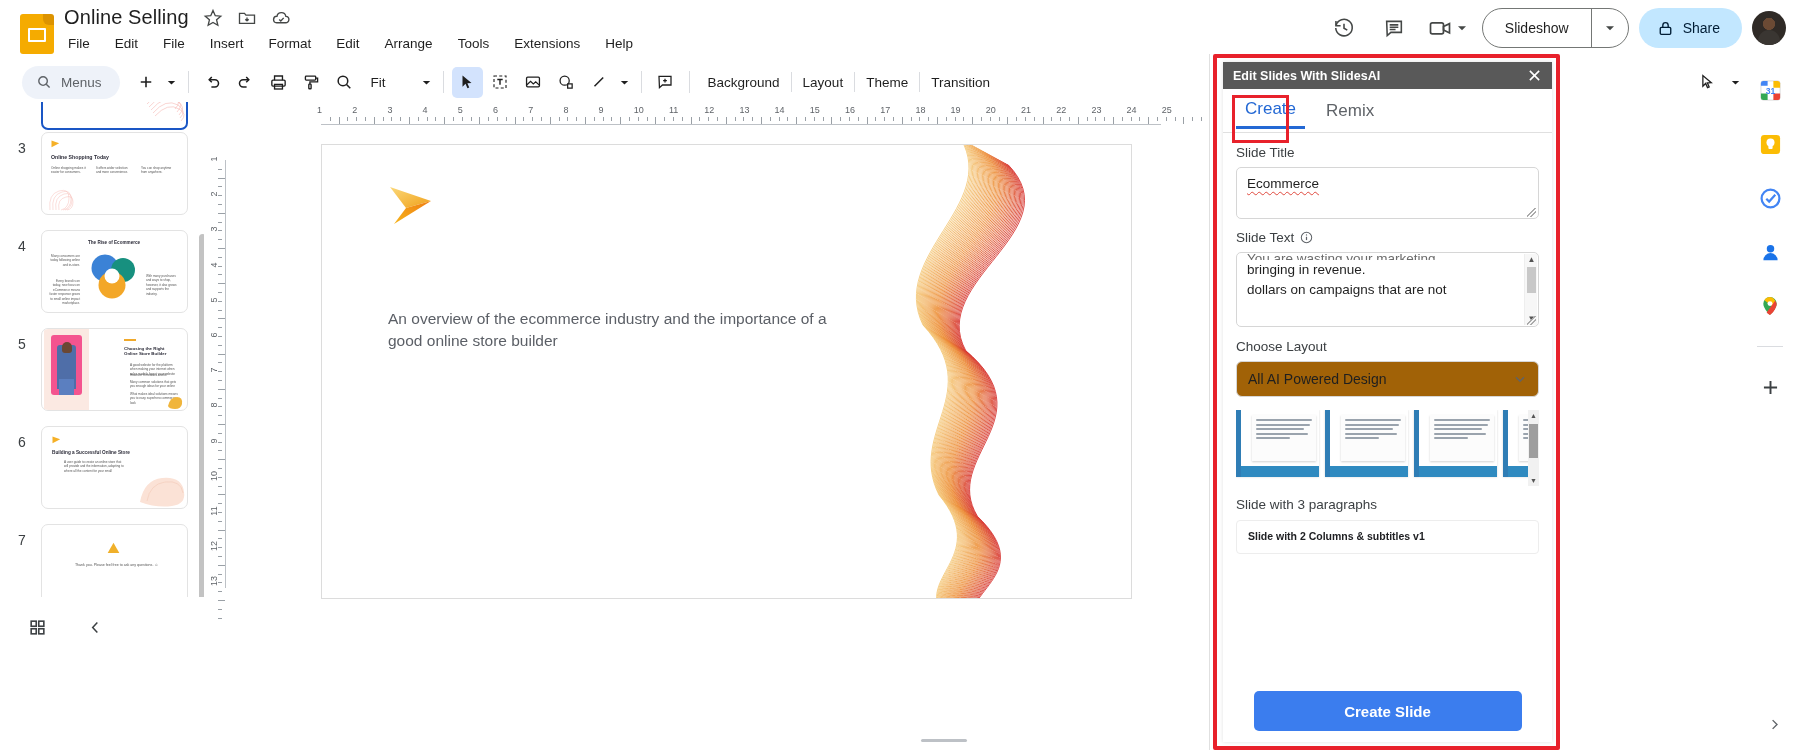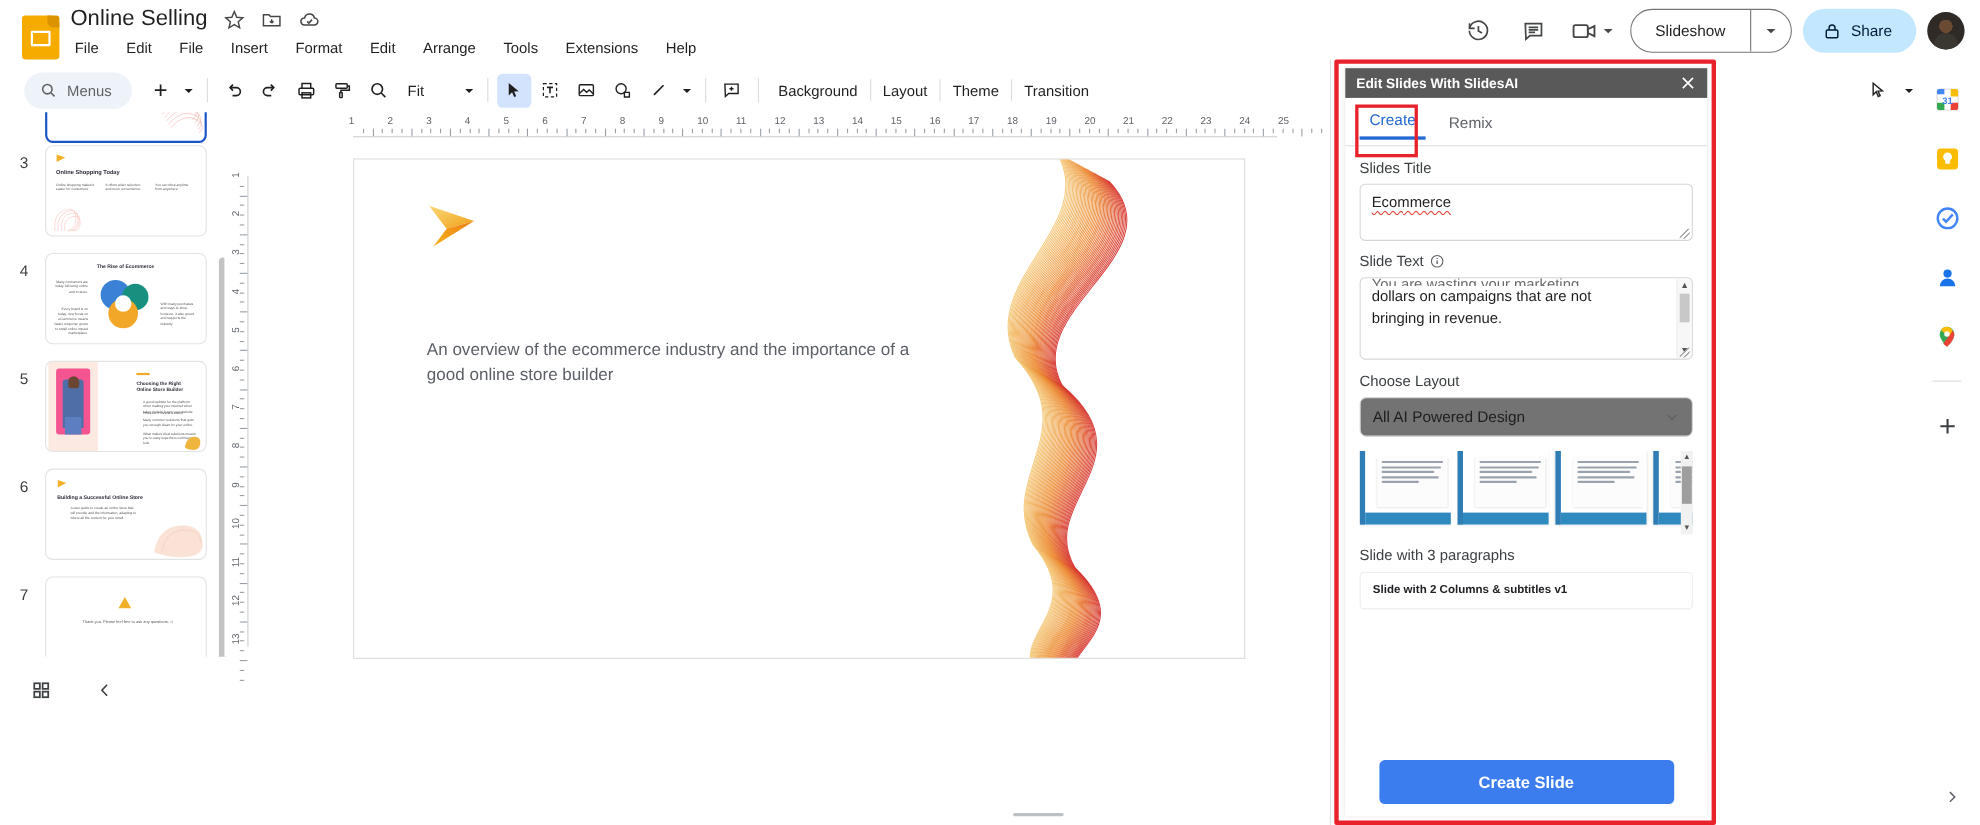--- a/index.html
+++ b/index.html
@@ -107,21 +107,21 @@
   .ai-panel { position:absolute; left:1223px; top:62px; width:329px; height:680px; background:#fff;
      box-shadow:0 0 4px rgba(0,0,0,0.12); }
   .ai-title-bar { position:absolute; left:0; top:0; width:329px; height:27px; background:#595959;
      display:flex; align-items:center; padding:0 10px; }
   .ai-title { font-size:12.5px; color:#fff; font-weight:bold; font-family:"Liberation Sans",sans-serif; }
   .ai-close { position:absolute; right:8px; top:4px; width:19px; height:19px; color:#fff;
      display:flex; align-items:center; justify-content:center; cursor:pointer; font-size:16px; }
 
   .ai-tabs { position:absolute; left:0; top:27px; width:329px; height:44px;
      display:flex; align-items:center; padding-left:13px; gap:12px; border-bottom:1px solid #e0e0e0; }
-  .ai-tab { font-size:14px; color:#5f6368; padding:7px 9px; cursor:pointer; }
+  .ai-tab { font-size:17px; color:#5f6368; padding:7px 9px; cursor:pointer; }
   .ai-tab.active { color:#2368d4; border-bottom:3px solid #2368d4; }
   .tab-highlight { position:absolute; left:1232px; top:95px; width:57px; height:48px;
      border:3px solid #e8212b; }
 
   .ai-body { position:absolute; left:0; top:72px; width:329px; height:546px;
      padding:11px 13px 0 13px; overflow:hidden; }
   .fld-label { font-size:13.5px; color:#3c4043; margin-bottom:7px; display:flex; align-items:center; gap:6px; }
   .txt-box { width:100%; border:1px solid #d6d6d6; border-radius:5px; background:#fff;
      padding:8px 10px; font-size:13.5px; color:#1f1f1f; position:relative; }
   .title-box { height:52px; }
@@ -132,21 +132,21 @@
   .text-box { height:75px; overflow:hidden; line-height:1.45; padding-top:2px; }
   .text-box .ln { white-space:nowrap; }
   .ln.clipped { margin-top:-6px; color:#6b6b6b; overflow:hidden; height:11px; }
   .tb-scroll { position:absolute; right:1px; top:1px; width:13px; bottom:1px; background:#f7f7f7;
      border-left:1px solid #eee; }
   .tb-scroll .arr { position:absolute; left:0; width:13px; height:12px; display:flex;
      align-items:center; justify-content:center; font-size:8px; color:#555; cursor:pointer; }
   .tb-scroll .arr.up { top:0; } .tb-scroll .arr.dn { bottom:0; }
   .tb-scroll .thmb { position:absolute; left:2px; top:13px; width:9px; height:26px; background:#c8c8c8; }
 
-  .sel-box { width:100%; height:36px; border:1px solid #d6d6d6; border-radius:6px; background:#737373;
+  .sel-box { width:100%; height:36px; border:1px solid #d6d6d6; border-radius:6px; background:#a16207;
      display:flex; align-items:center; justify-content:space-between; padding:0 11px;
      font-size:14px; color:#1f1f1f; cursor:pointer; }
 
   .layout-gallery { position:relative; width:100%; height:76px; margin-top:13px;
      background:#fff; overflow:hidden; }
   .lay-strip { position:absolute; left:0; top:0; display:flex; gap:6px; }
   .lay-card { width:83px; height:67px; background:#fff; border-left:5px solid #2f7db5;
      position:relative; box-shadow:0 0 2px rgba(0,0,0,0.16); overflow:hidden; }
   .lay-inner { position:absolute; left:11px; top:5px; width:64px; height:46px; background:#fcfcfc;
      box-shadow:0 1px 2px rgba(0,0,0,0.18); padding:4px; }
@@ -787,38 +787,38 @@
           </svg>
       </div>
     </div>
 
     <div class="ai-tabs">
       <div class="ai-tab active">Create</div>
       <div class="ai-tab">Remix</div>
     </div>
 
     <div class="ai-body">
-      <div class="fld-label">Slides Title</div>
+      <div class="fld-label">Slide Title</div>
       <div class="txt-box title-box">
         <span class="spell">Ecommerce</span>
         <div class="resize-grip"></div>
       </div>
 
       <div class="fld-label" style="margin-top:11px">
         <span>Slide Text</span>
         <svg width="13" height="13" viewBox="0 0 16 16" fill="none" stroke="#5f6368" stroke-width="1.25">
           <circle cx="8" cy="8" r="6.4"></circle>
             <path d="M8 7.1v4.1" stroke-width="1.5"></path>
             <circle cx="8" cy="4.8" r="0.82" fill="#5f6368" stroke="none"></circle>
           </svg>
       </div>
       <div class="txt-box text-box">
         <div class="ln clipped">You are wasting your marketing</div>
+        <div class="ln">bringing in revenue.</div>
         <div class="ln">dollars on campaigns that are not</div>
-        <div class="ln">bringing in revenue.</div>
         <div class="tb-scroll">
           <div class="arr up">▲</div>
           <div class="thmb"></div>
           <div class="arr dn">▼</div>
         </div>
         <div class="resize-grip"></div>
       </div>
 
       <div class="fld-label" style="margin-top:12px">Choose Layout</div>
       <div class="sel-box">

